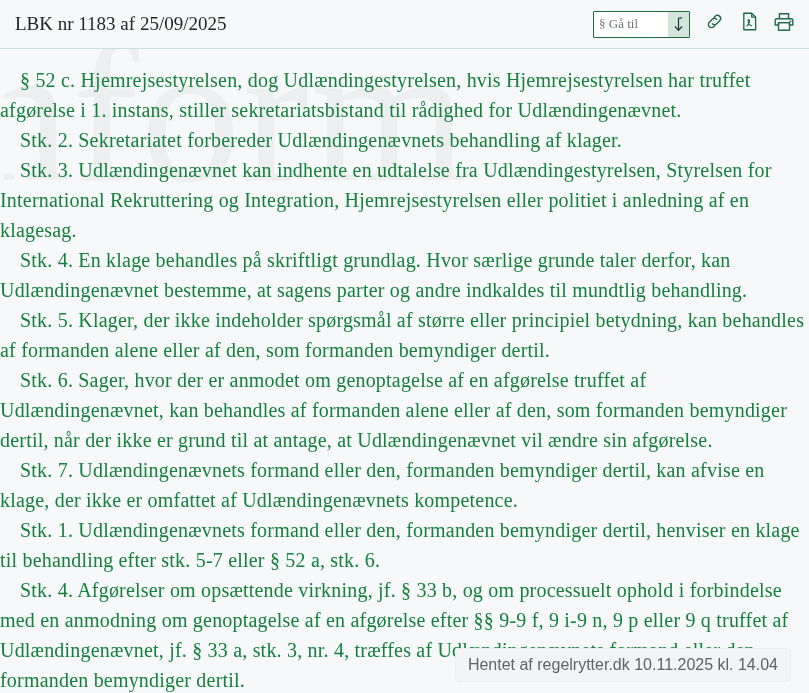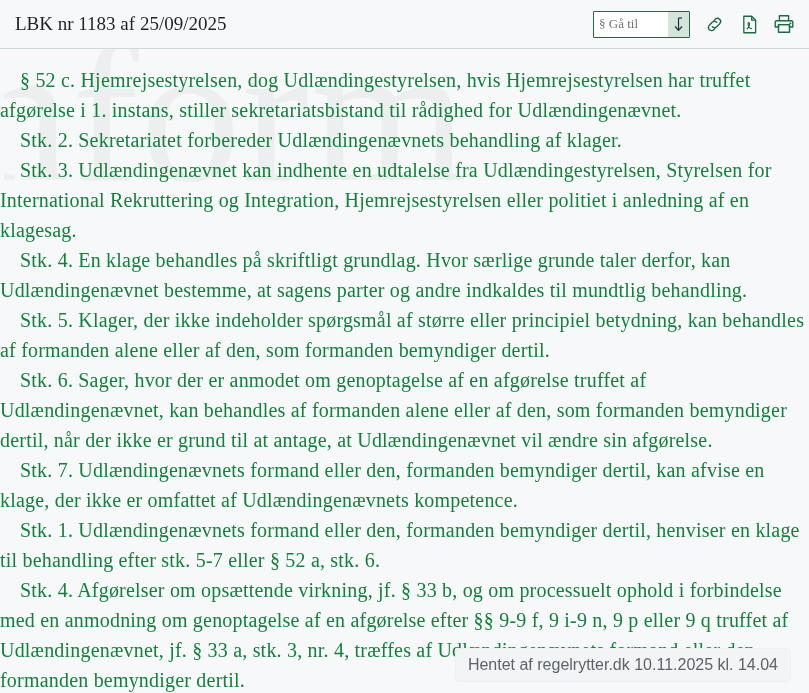--- a/index.html
+++ b/index.html
@@ -57,21 +57,21 @@
   #doc-title {
     font-family: "Liberation Serif", "DejaVu Serif", serif;
     font-size: 19px;
     line-height: 22px;
     color: #1f2326;
     padding-left: 0px;
     white-space: nowrap;
   }
   #header-tools {
     display: flex;
-    align-items: center;
+    align-items: flex-start;
     gap: 13px;
   }
   .goto-box {
     display: flex;
     align-items: stretch;
     border: 1px solid #1c6b45;
     background: #ffffff;
     height: 27px;
     width: 97px;
     box-sizing: border-box;

